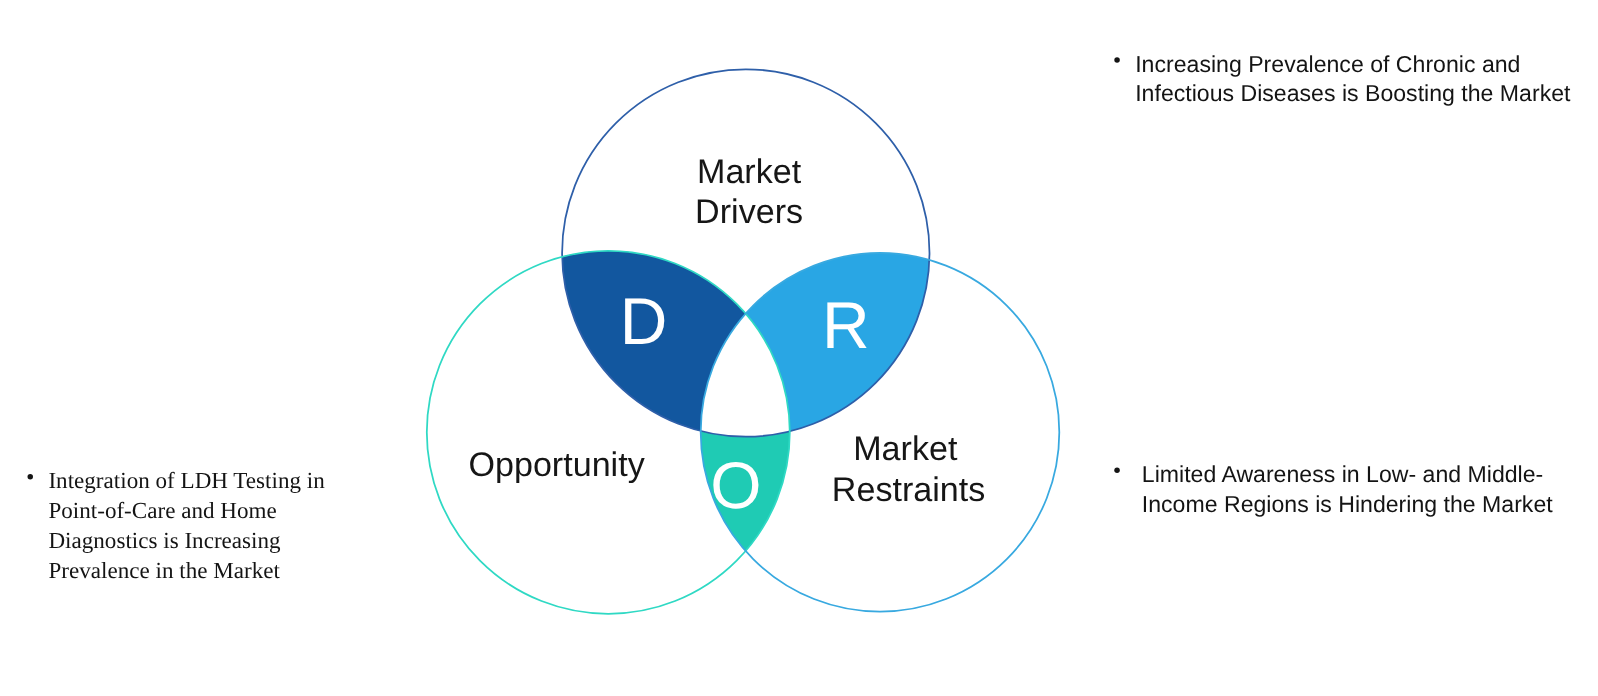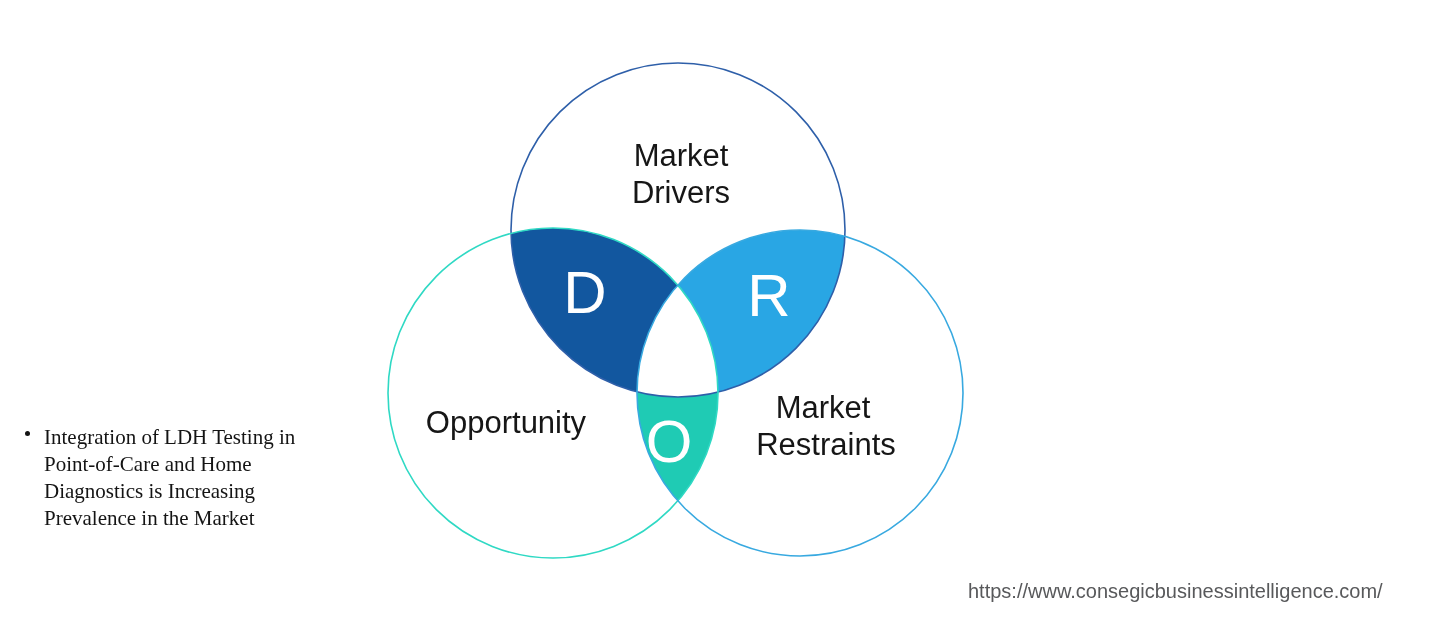--- a/index.html
+++ b/index.html
@@ -112,22 +112,29 @@
 
     <text x="681" y="166" text-anchor="middle" class="circle-label">Market</text>
     <text x="681" y="203" text-anchor="middle" class="circle-label">Drivers</text>
 
     <text x="506" y="433" text-anchor="middle" class="circle-label" font-size="33">Opportunity</text>
 
     <text x="823" y="418" text-anchor="middle" class="circle-label">Market</text>
     <text x="826" y="455" text-anchor="middle" class="circle-label">Restraints</text>
   </svg>
 
+  <div class="bullet-block driver">
+    <span class="bullet-dot"></span>
+    <span class="bullet-text">Increasing Prevalence of Chronic and Infectious Diseases is Boosting the Market</span>
+  </div>
 
   <div class="bullet-block opportunity">
     <span class="bullet-dot"></span>
     <span class="bullet-text">Integration of LDH Testing in Point-of-Care and Home Diagnostics is Increasing Prevalence in the Market</span>
   </div>
 
+  <div class="bullet-block restraint">
+    <span class="bullet-dot"></span>
+    <span class="bullet-text">Limited Awareness in Low- and Middle-Income Regions is Hindering the Market</span>
+  </div>
 
-  <div class="footer-url">https://www.consegicbusinessintelligence.com/</div>
 
 </div>
 
 </body></html>

